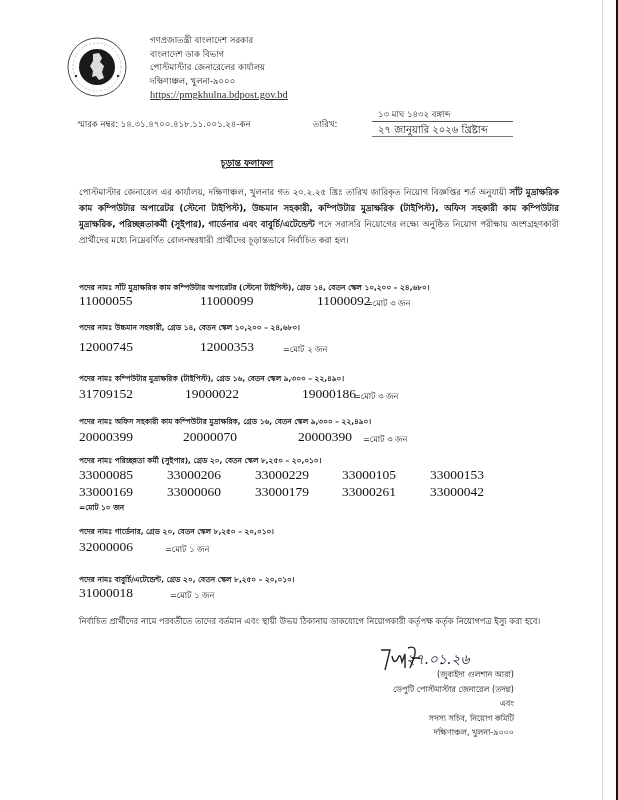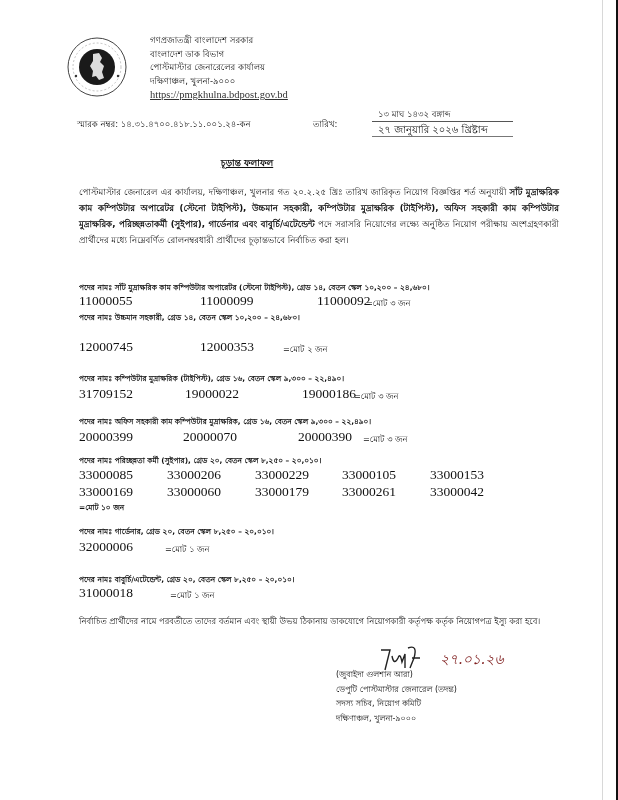--- a/index.html
+++ b/index.html
@@ -28,21 +28,21 @@
   .para { position: absolute; left: 79px; width: 480px; top: 184px; font-size: 8.6px; line-height: 16px; text-align: justify; }
   .para b { font-weight: bold; }
 
   .post { position: absolute; left: 79px; font-size: 7.4px; font-weight: bold; white-space: nowrap; }
   .num { position: absolute; font-family: "Liberation Serif", serif; font-size: 13.5px; white-space: nowrap; }
   .tot { position: absolute; font-size: 8.2px; white-space: nowrap; }
 
   .closing { position: absolute; left: 79px; width: 480px; top: 586px; font-size: 8.4px; line-height: 15px; text-align: justify; }
 
   .sig { position: absolute; left: 378px; top: 644px; width: 130px; height: 32px; }
-  .sigblock { position: absolute; left: 336px; width: 170px; top: 668px; text-align: left; font-size: 8px; line-height: 14.5px; }
+  .sigblock { position: absolute; left: 344px; width: 170px; top: 668px; text-align: right; font-size: 8px; line-height: 14.5px; }
 </style>
 </head>
 <body>
 
 <div class="page">
   <div class="edge-light"></div>
   <div class="edge-dark"></div>
 
   <svg class="logo" viewBox="0 0 62 62">
     <circle cx="31" cy="31" r="29" fill="none" stroke="#444" stroke-width="1"></circle>
@@ -71,21 +71,21 @@
   </div>
 
   <div class="para"><span>পোস্টমাস্টার জেনারেল এর কার্যালয়, দক্ষিণাঞ্চল, খুলনার গত ২০.২.২৫ খ্রিঃ তারিখ জারিকৃত নিয়োগ বিজ্ঞপ্তির শর্ত অনুযায়ী </span><b>সাঁট মুদ্রাক্ষরিক কাম কম্পিউটার অপারেটর (স্টেনো টাইপিস্ট), উচ্চমান সহকারী, কম্পিউটার মুদ্রাক্ষরিক (টাইপিস্ট), অফিস সহকারী কাম কম্পিউটার মুদ্রাক্ষরিক, পরিচ্ছন্নতাকর্মী (সুইপার), গার্ডেনার এবং বাবুর্চি/এটেন্ডেন্ট</b><span> পদে সরাসরি নিয়োগের লক্ষ্যে অনুষ্ঠিত নিয়োগ পরীক্ষায় অংশগ্রহণকারী প্রার্থীদের মধ্যে নিম্নেবর্ণিত রোলনম্বরধারী প্রার্থীদের চূড়ান্তভাবে নির্বাচিত করা হল।</span></div>
 
   <div class="post" style="top:282px;">পদের নামঃ সাঁট মুদ্রাক্ষরিক কাম কম্পিউটার অপারেটর (স্টেনো টাইপিস্ট), গ্রেড ১৪, বেতন স্কেল ১০,২০০ – ২৪,৬৮০।</div>
   <div class="num" style="left:79px;top:293px;">11000055</div>
   <div class="num" style="left:200px;top:293px;">11000099</div>
   <div class="num" style="left:317px;top:293px;">11000092</div>
   <div class="tot" style="left:366px;top:297px;">=মোট ৩ জন</div>
 
-  <div class="post" style="top:312px;">পদের নামঃ উচ্চমান সহকারী, গ্রেড ১৪, বেতন স্কেল ১০,২০০ – ২৪,৬৮০।</div>
+  <div class="post" style="top:322px;">পদের নামঃ উচ্চমান সহকারী, গ্রেড ১৪, বেতন স্কেল ১০,২০০ – ২৪,৬৮০।</div>
   <div class="num" style="left:79px;top:339px;">12000745</div>
   <div class="num" style="left:200px;top:339px;">12000353</div>
   <div class="tot" style="left:283px;top:343px;">=মোট ২ জন</div>
 
   <div class="post" style="top:373px;">পদের নামঃ কম্পিউটার মুদ্রাক্ষরিক (টাইপিস্ট), গ্রেড ১৬, বেতন স্কেল ৯,৩০০ – ২২,৪৯০।</div>
   <div class="num" style="left:79px;top:386px;">31709152</div>
   <div class="num" style="left:185px;top:386px;">19000022</div>
   <div class="num" style="left:302px;top:386px;">19000186</div>
   <div class="tot" style="left:354px;top:390px;">=মোট ৩ জন</div>
 
@@ -114,21 +114,22 @@
 
   <div class="post" style="top:574px;">পদের নামঃ বাবুর্চি/এটেন্ডেন্ট, গ্রেড ২০, বেতন স্কেল ৮,২৫০ – ২০,০১০।</div>
   <div class="num" style="left:79px;top:585px;">31000018</div>
   <div class="tot" style="left:170px;top:589px;">=মোট ১ জন</div>
 
   <div class="closing" style="top:614px;">নির্বাচিত প্রার্থীদের নামে পরবর্তীতে তাদের বর্তমান এবং স্থায়ী উভয় ঠিকানায় ডাকযোগে নিয়োগকারী কর্তৃপক্ষ কর্তৃক নিয়োগপত্র ইস্যু করা হবে।</div>
 
   <svg class="sig" viewBox="0 0 130 32">
     <path d="M3 6 L12 6 L7 26 M14 12 Q16 22 20 14 Q22 8 24 18 L27 10 L27 24 M30 4 Q40 0 36 14 L32 24 M34 14 L42 14" fill="none" stroke="#222" stroke-width="1.4"></path>
   </svg>
-  <div style="position:absolute;left:440px;top:648px;font-family:'DejaVu Serif',serif;font-size:14px;font-style:italic;color:#7f1d1d;">২৭.০১.২৬</div>
+  <div style="position:absolute;left:406px;top:648px;font-family:'DejaVu Serif',serif;font-size:14px;font-style:italic;color:#0f172a;">২৭.০১.২৬</div>
 
   <div class="sigblock">
     <div>(জুবাইদা গুলশান আরা)</div>
     <div>ডেপুটি পোস্টমাস্টার জেনারেল (তদন্ত)</div>
+    <div>এবং</div>
     <div>সদস্য সচিব, নিয়োগ কমিটি</div>
     <div>দক্ষিণাঞ্চল, খুলনা-৯০০০</div>
   </div>
 </div>
 
 </body></html>

